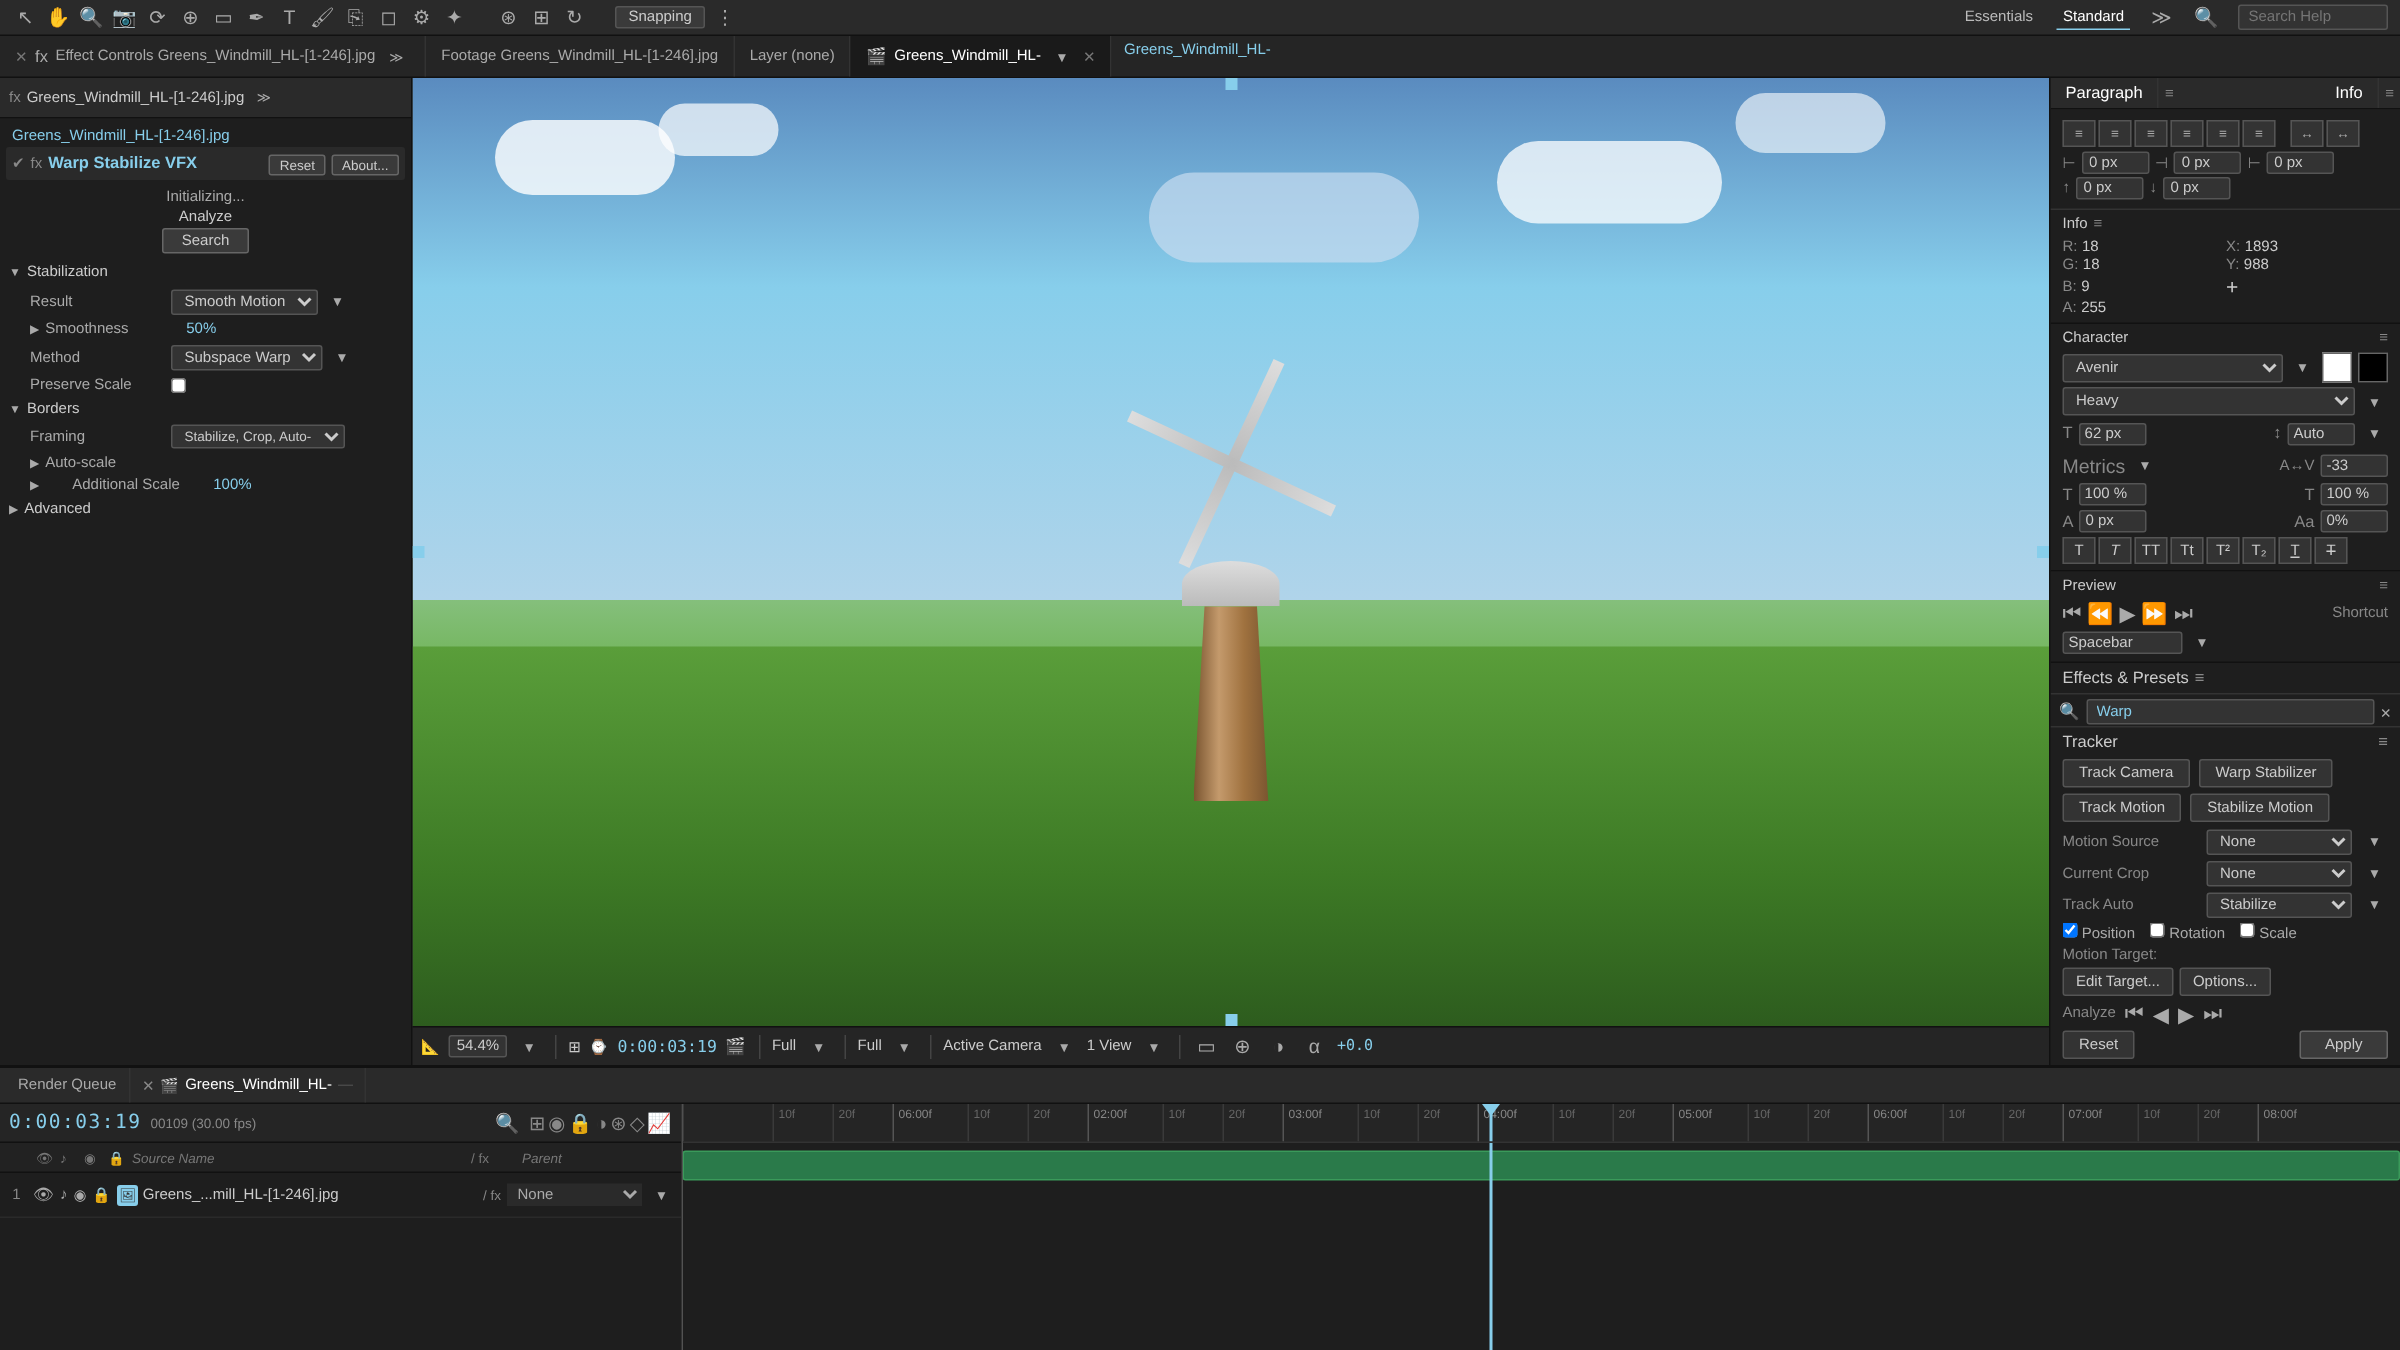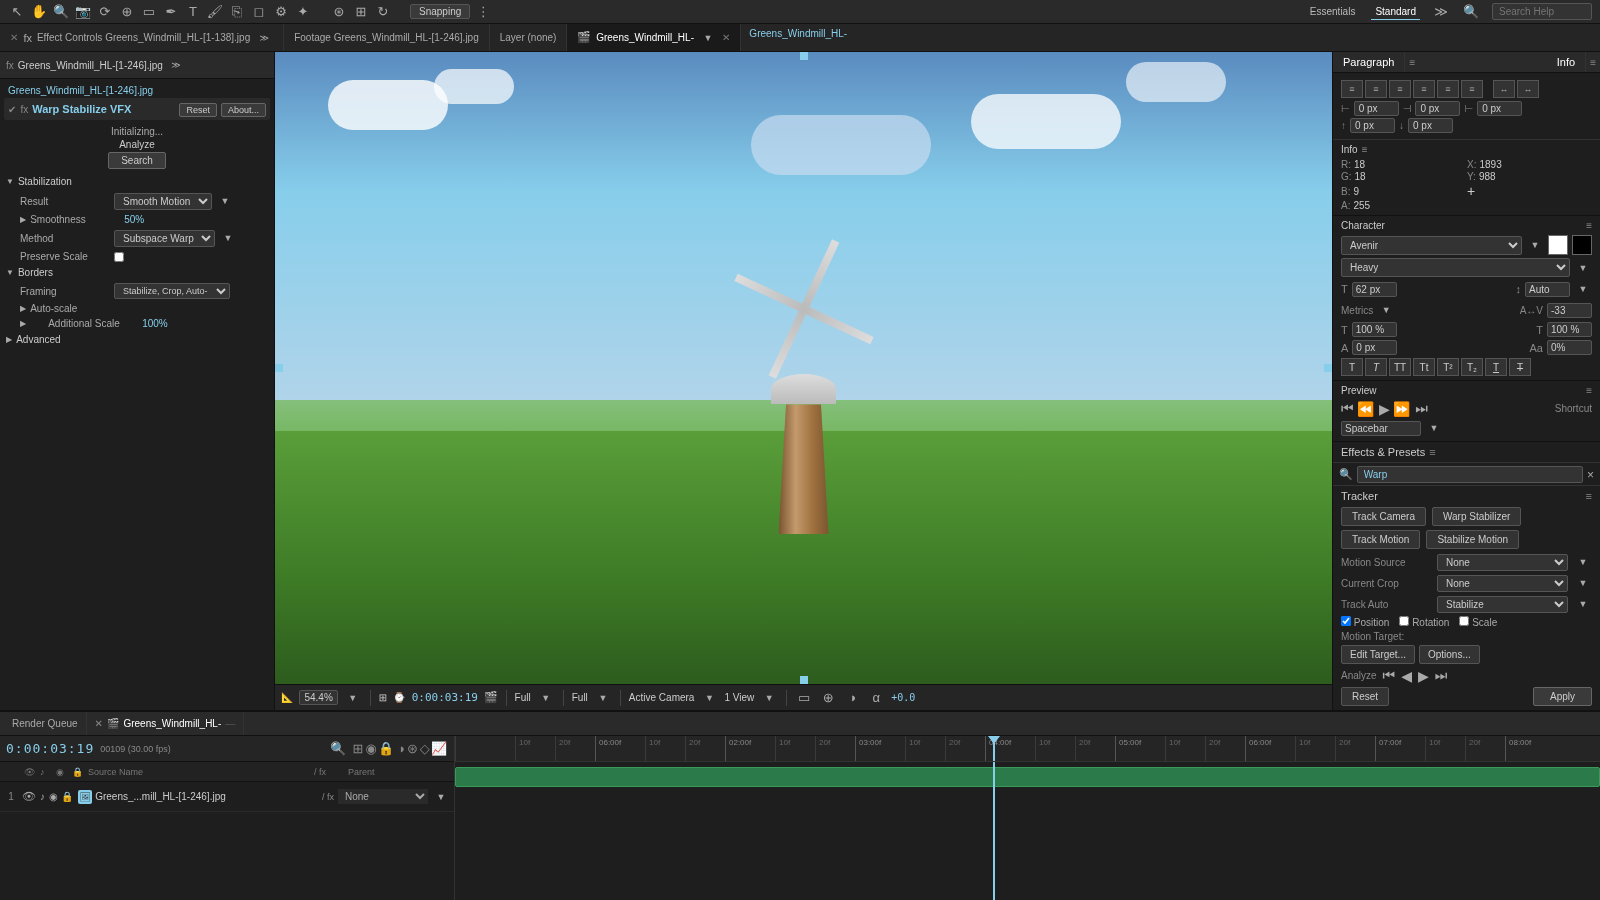--- a/index.html
+++ b/index.html
@@ -403,21 +403,21 @@
       background: #333;
       border: 1px solid #555;
       padding: 1px 4px;
       font-size: 10px;
       color: #ccc;
       border-radius: 2px;
     }
 
     
     .right-panels {
-      width: 268px;
+      width: 234px;
       background: #1e1e1e;
       border-left: 1px solid #111;
       display: flex;
       flex-direction: column;
       overflow: hidden;
     }
 
     
     .panel-tabs-row {
       display: flex;
@@ -796,20 +796,21 @@
       background: #222;
       display: flex;
       align-items: center;
       padding: 0 6px;
       gap: 4px;
       border-bottom: 1px solid #111;
     }
     .tl-col-label {
       font-size: 9px;
       color: #777;
+      font-style: italic;
     }
     .tl-col-source { flex: 1; }
     .tl-col-parent { width: 100px; }
 
     .timeline-layer-row {
       height: 30px;
       display: flex;
       align-items: center;
       padding: 0 4px;
       background: #1e1e1e;
@@ -1011,21 +1012,21 @@
     <span class="tool-icon">≫</span>
     <span class="tool-icon">🔍</span>
     <input class="search-box" type="text" placeholder="Search Help" style="">
   </div>
 </div>
 
 <div class="tabs-row">
   <div class="tab">
     <span class="close-x">✕</span>
     <span class="tab-icon">fx</span>
-    <span>Effect Controls Greens_Windmill_HL-[1-138].jpg</span>
+    <span>Effect Controls Greens_Windmill_HL-[1-246].jpg</span>
     <span class="tool-icon" style="font-size:9px">≫</span>
   </div>
   <div class="tab">
     <span>Footage Greens_Windmill_HL-[1-246].jpg</span>
   </div>
   <div class="tab">
     <span>Layer (none)</span>
   </div>
   <div class="tab active">
     <span class="tab-icon">🎬</span>
@@ -1298,21 +1299,21 @@
       </div>
       <div class="char-metrics-row">
         <span style="color:#888;font-size:11px">T</span>
         <input class="char-input" value="62 px" style="">
         <span style="flex:1"></span>
         <span style="color:#888;font-size:11px">↕</span>
         <input class="char-input" value="Auto" style="">
         <span class="tool-icon" style="font-size:9px">▼</span>
       </div>
       <div class="char-metrics-row">
-        <span style="color:#888;font-size:10px">Metrics</span>
+        <span style="color:#888;font-size:13px">Metrics</span>
         <span class="tool-icon" style="font-size:9px">▼</span>
         <span style="flex:1"></span>
         <span style="color:#888;font-size:10px">A↔V</span>
         <input class="char-input" value="-33" style="">
       </div>
       <div class="char-metrics-row">
         <span style="color:#888;font-size:11px">T</span>
         <input class="char-input" value="100 %" style="">
         <span style="flex:1"></span>
         <span style="color:#888;font-size:11px">T</span>

